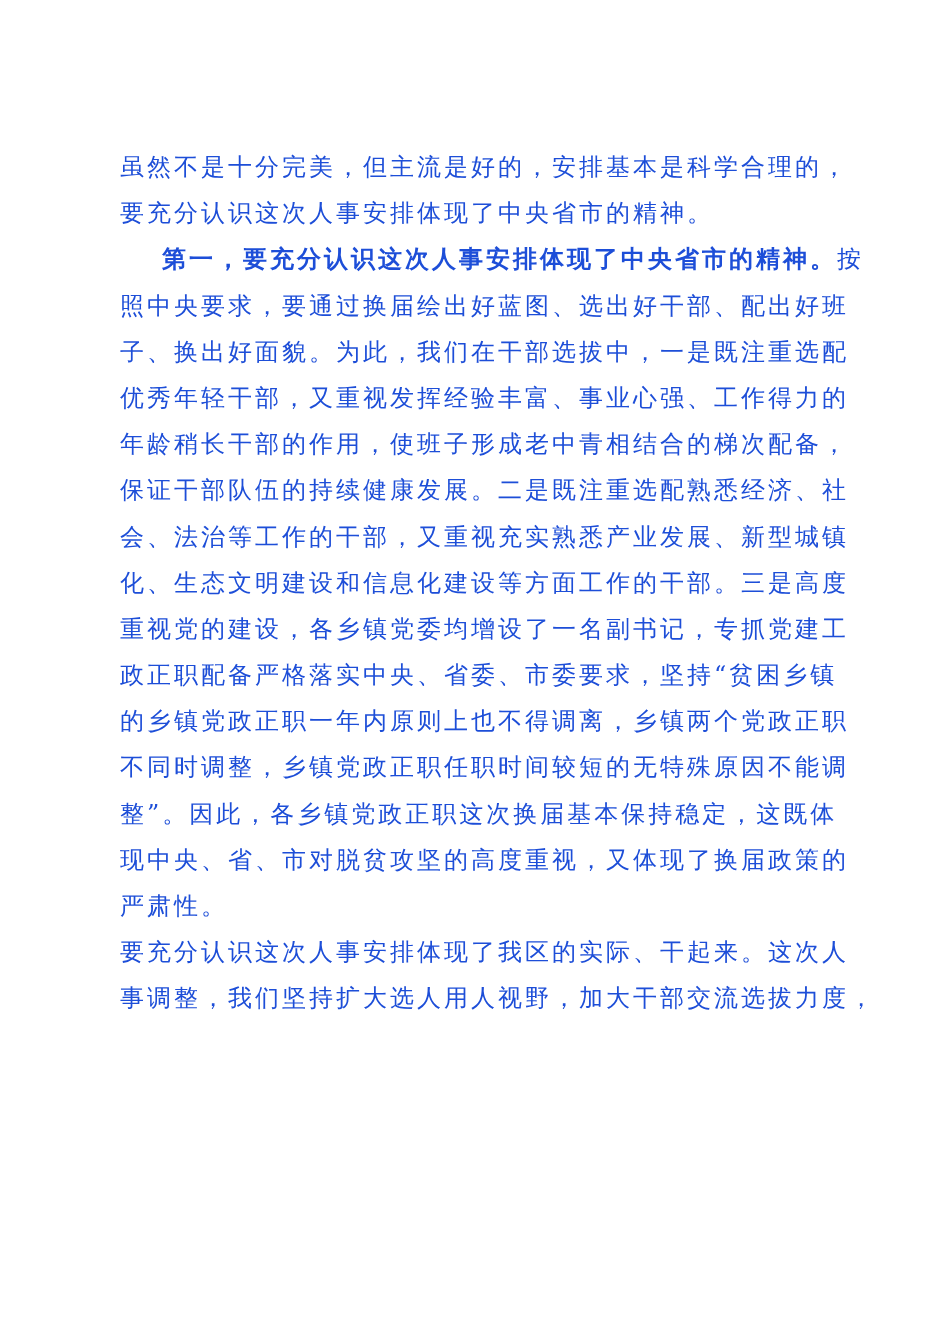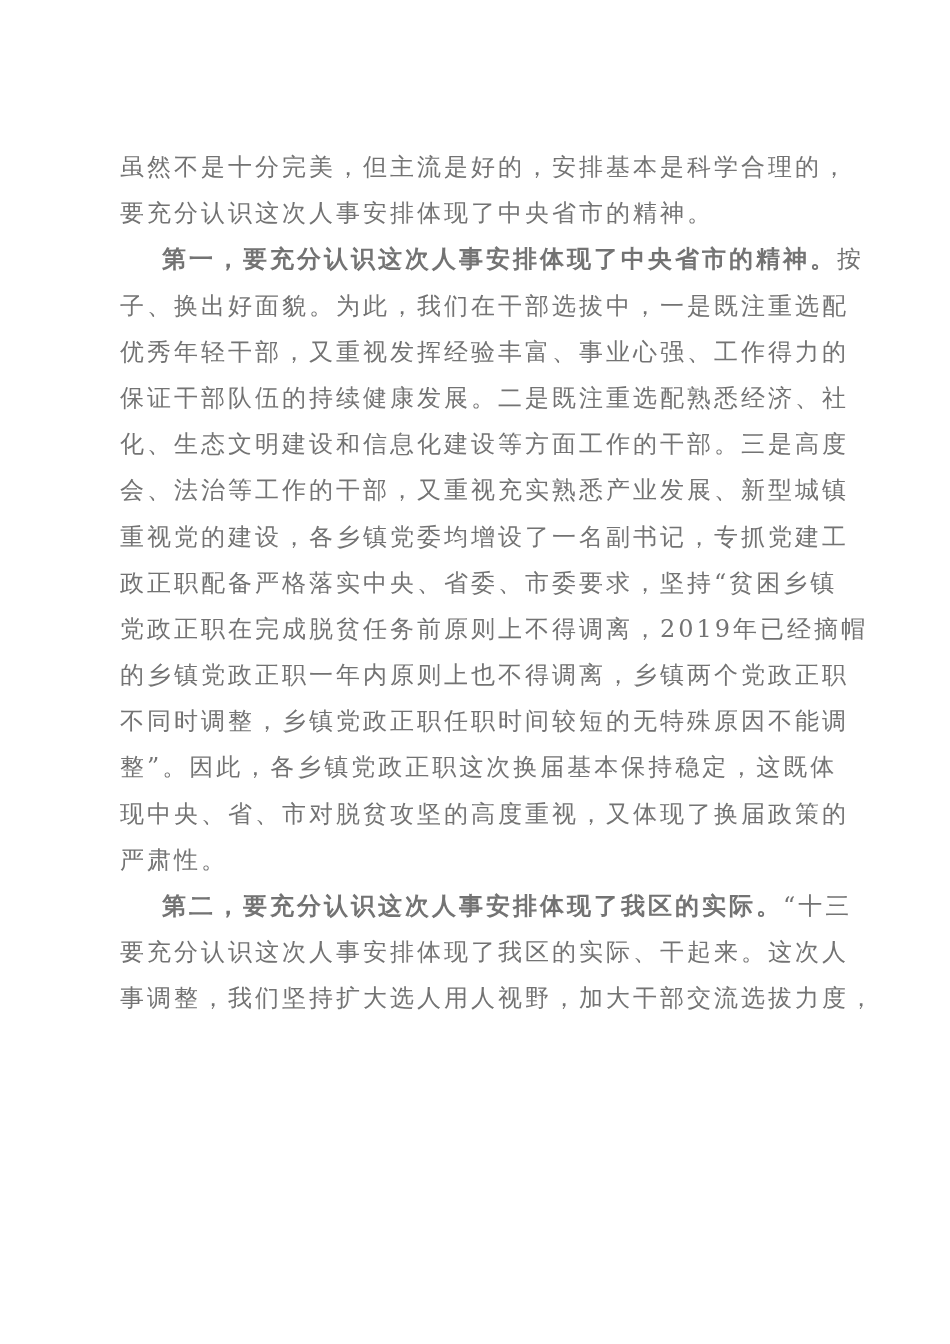--- a/index.html
+++ b/index.html
@@ -5,43 +5,43 @@
   html, body { margin: 0; padding: 0; background: #ffffff; }
   body { width: 950px; height: 1344px; position: relative; overflow: hidden; }
   .page {
     position: absolute;
     left: 120px;
     top: 144px;
     width: 712px;
     font-family: "DejaVu Serif", "Liberation Serif", serif;
     font-size: 24px;
     line-height: 46.2px;
-    color: #737373;
+    color: #1d4ed8;
     letter-spacing: 3px;
   }
   .line { display: block; white-space: nowrap; height: 46.2px; }
   .indent { padding-left: 42px; }
   .bold { font-weight: bold; }
 </style>
 </head>
 <body>
 
 <div class="page">
   <span class="line">虽然不是十分完美，但主流是好的，安排基本是科学合理的，</span>
   <span class="line">要充分认识这次人事安排体现了中央省市的精神。</span>
   <span class="line indent"><span class="bold">第一，要充分认识这次人事安排体现了中央省市的精神。</span><span>按</span></span>
+  <span class="line">照中央要求，要通过换届绘出好蓝图、选出好干部、配出好班</span>
   <span class="line">子、换出好面貌。为此，我们在干部选拔中，一是既注重选配</span>
   <span class="line">优秀年轻干部，又重视发挥经验丰富、事业心强、工作得力的</span>
+  <span class="line">年龄稍长干部的作用，使班子形成老中青相结合的梯次配备，</span>
   <span class="line">保证干部队伍的持续健康发展。二是既注重选配熟悉经济、社</span>
+  <span class="line">会、法治等工作的干部，又重视充实熟悉产业发展、新型城镇</span>
   <span class="line">化、生态文明建设和信息化建设等方面工作的干部。三是高度</span>
-  <span class="line">会、法治等工作的干部，又重视充实熟悉产业发展、新型城镇</span>
   <span class="line">重视党的建设，各乡镇党委均增设了一名副书记，专抓党建工</span>
   <span class="line">政正职配备严格落实中央、省委、市委要求，坚持“贫困乡镇</span>
-  <span class="line">党政正职在完成脱贫任务前原则上不得调离，2019年已经摘帽</span>
   <span class="line">的乡镇党政正职一年内原则上也不得调离，乡镇两个党政正职</span>
   <span class="line">不同时调整，乡镇党政正职任职时间较短的无特殊原因不能调</span>
   <span class="line">整”。因此，各乡镇党政正职这次换届基本保持稳定，这既体</span>
   <span class="line">现中央、省、市对脱贫攻坚的高度重视，又体现了换届政策的</span>
   <span class="line">严肃性。</span>
-  <span class="line indent"><span class="bold">第二，要充分认识这次人事安排体现了我区的实际。</span><span>“十三</span></span>
   <span class="line">要充分认识这次人事安排体现了我区的实际、干起来。这次人</span>
   <span class="line">事调整，我们坚持扩大选人用人视野，加大干部交流选拔力度，</span>
 </div>
 
 </body></html>

